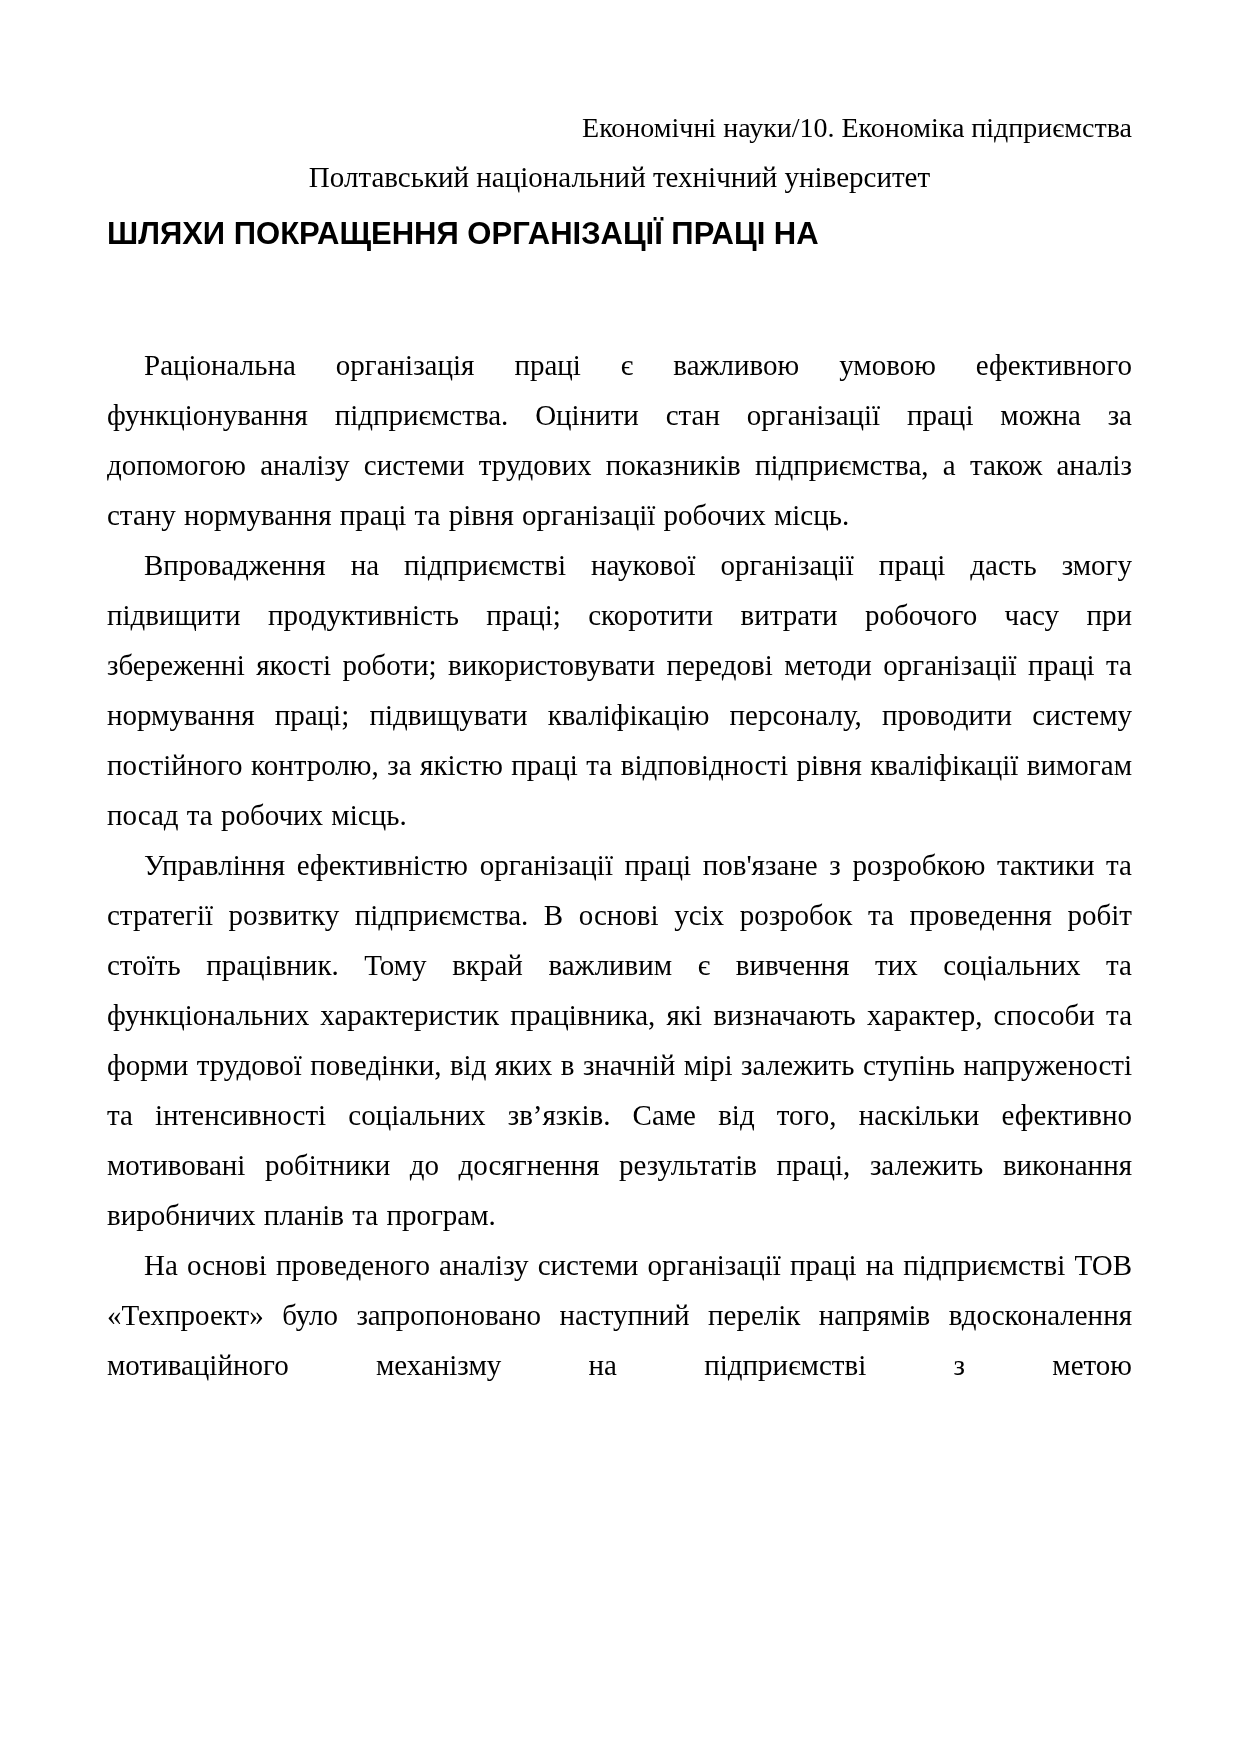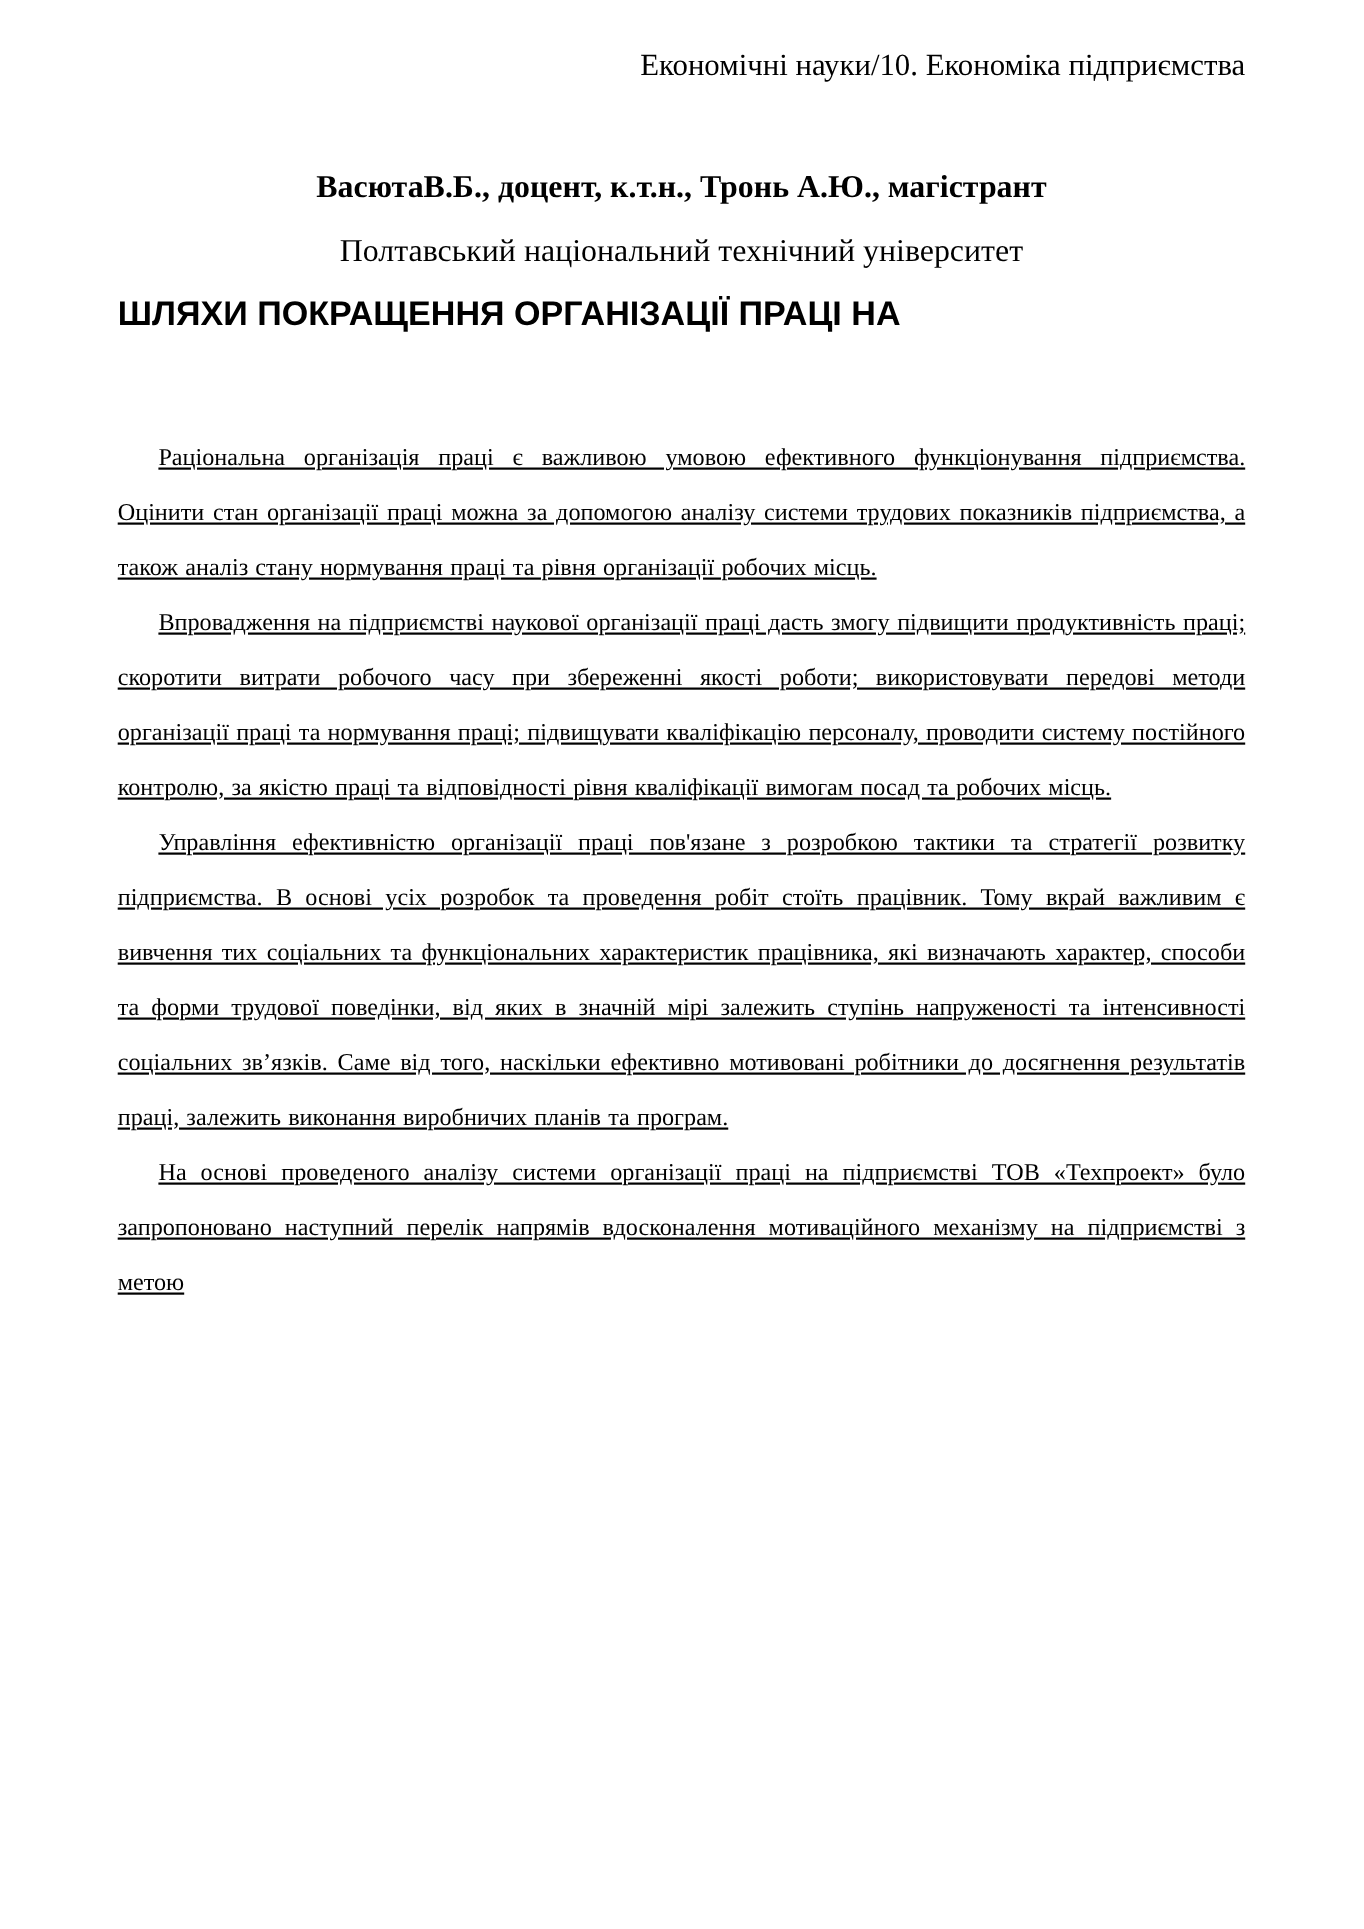--- a/index.html
+++ b/index.html
@@ -3,21 +3,21 @@
 <meta charset="utf-8">
 <style>
   * { margin: 0; padding: 0; box-sizing: border-box; }
   html, body { background: #e8e8e8; }
   .page {
     width: 1240px;
     height: 1754px;
     margin: 0 auto;
     background: #ffffff;
     color: #000000;
-    padding: 44px 108px 0 107px;
+    padding: 112px 108px 0 107px;
     overflow: hidden;
     font-family: "Liberation Serif", "DejaVu Serif", serif;
   }
   .header {
     text-align: right;
     font-size: 28px;
     line-height: 32px;
   }
   .byline {
     margin-top: 69px;
@@ -36,39 +36,37 @@
     margin-top: 6px;
     text-align: left;
     font-family: "Liberation Sans", "DejaVu Sans", sans-serif;
     font-weight: bold;
     font-size: 31px;
     line-height: 56px;
   }
   .title-line { display: block; }
   .body { margin-top: 78px; }
   .para {
-    font-size: 22px;
+    font-size: 29px;
     line-height: 50px;
     text-align: justify;
     text-indent: 37px;
     word-spacing: 1px;
-    text-decoration: underline;
   }
   .para.continues {
     text-align-last: justify;
   }
 </style>
 </head>
 <body>
 
 <div class="page">
 
   <div class="header">Економічні науки/10. Економіка підприємства</div>
 
-  <div class="byline">ВасютаВ.Б., доцент, к.т.н., Тронь А.Ю., магістрант</div>
 
   <div class="affiliation first">Полтавський національний технічний університет</div>
 
 
   <h1 class="title">
     <span class="title-line">ШЛЯХИ ПОКРАЩЕННЯ ОРГАНІЗАЦІЇ ПРАЦІ НА</span>
   </h1>
 
   <div class="body">
     <p class="para">Раціональна організація праці є важливою умовою ефективного функціонування підприємства. Оцінити стан організації праці можна за допомогою аналізу системи трудових показників підприємства, а також аналіз стану нормування праці та рівня організації робочих місць.</p>

